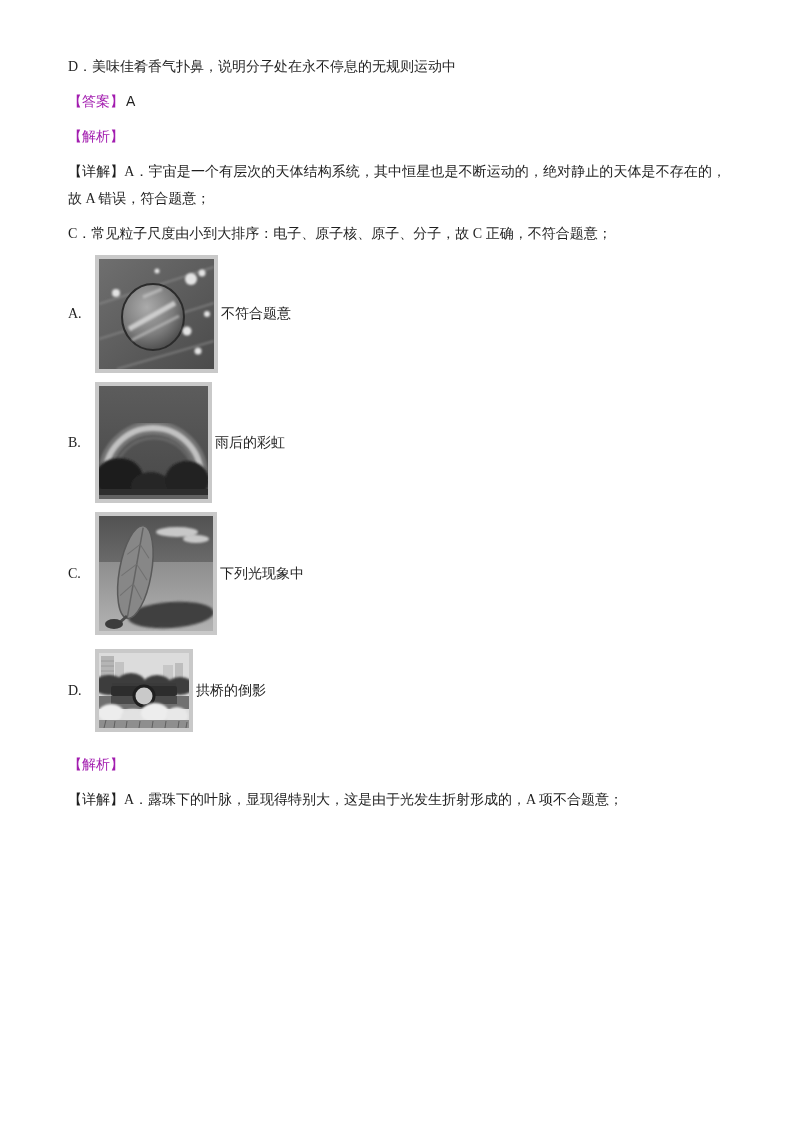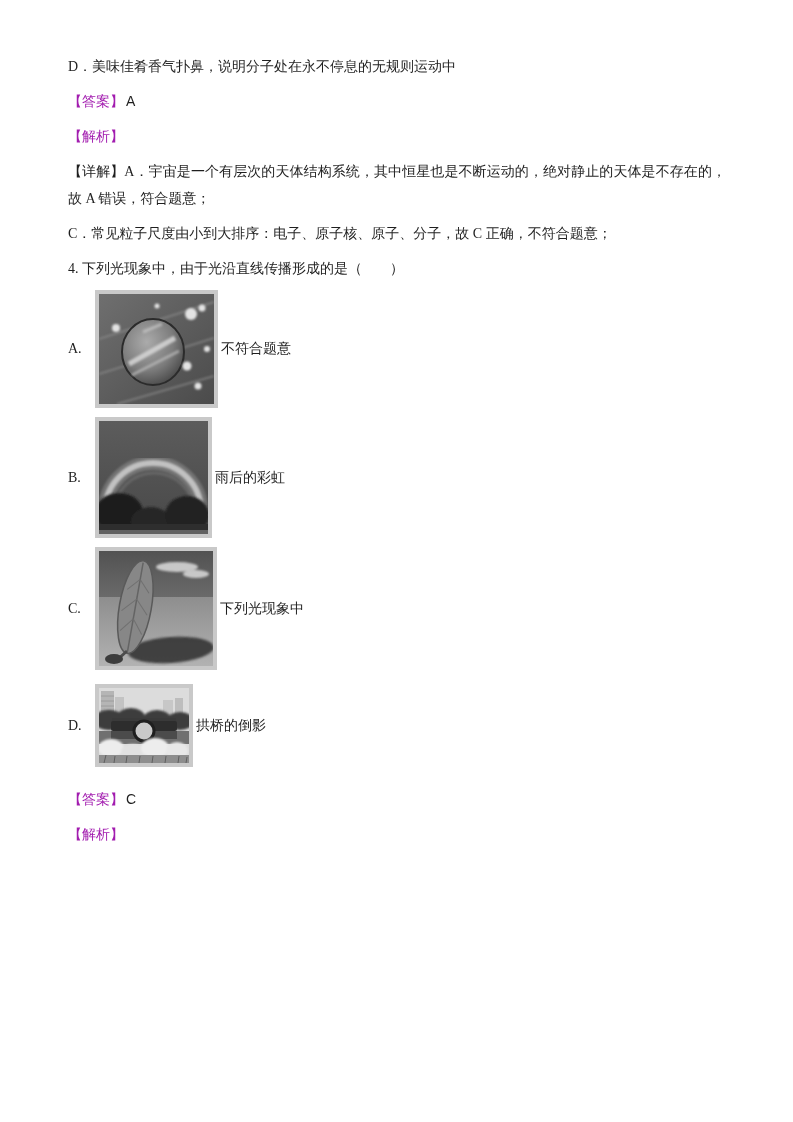--- a/index.html
+++ b/index.html
@@ -56,21 +56,20 @@
   <p class="para nojust"><span class="blue">【答案】</span><span class="ans-letter">A</span></p>
 
   <p class="para nojust"><span class="blue">【解析】</span></p>
 
   <p class="para"><span>【详解】</span><span>A．宇宙是一个有层次的天体结构系统，其中恒星也是不断运动的，绝对静止的天体是不存在的，故 A 错误，符合题意；</span></p>
 
 
   <p class="para">C．常见粒子尺度由小到大排序：电子、原子核、原子、分子，故 C 正确，不符合题意；</p>
 
 
-  <p class="para nojust">4. 下列光现象中，由于光沿直线传播形成的是（　　）</p>
 
   <div class="opt-row">
     <span class="opt-letter">A.</span>
     <span class="photo-frame">
       <svg width="115" height="110" viewBox="0 0 115 110" xmlns="http://www.w3.org/2000/svg">
         <defs>
           <linearGradient id="gA-bg" x1="0" y1="0" x2="1" y2="1">
             <stop offset="0" stop-color="#6f6f6f"></stop>
               <stop offset="1" stop-color="#4b4b4b"></stop>
           </linearGradient>
@@ -230,19 +229,19 @@
             <path d="M53,75 L54,68"></path>
             <path d="M66,75 L67,68"></path>
           <path d="M79,75 L80,68"></path>
             <path d="M87,75 L88,69"></path>
         </g>
       </svg>
     </span>
     <span class="opt-caption">拱桥的倒影</span>
   </div>
 
-  <p class="para nojust"><span class="blue">【答案】</span><span class="ans-letter">C</span></p>
 
   <p class="para nojust"><span class="blue">【解析】</span></p>
 
+  <p class="para"><span>【详解】</span><span>A．露珠下的叶脉，显现得特别大，这是由于光发生折射形成的，A 项不合题意；</span></p>
 
 
 </div>
 
 </body></html>

